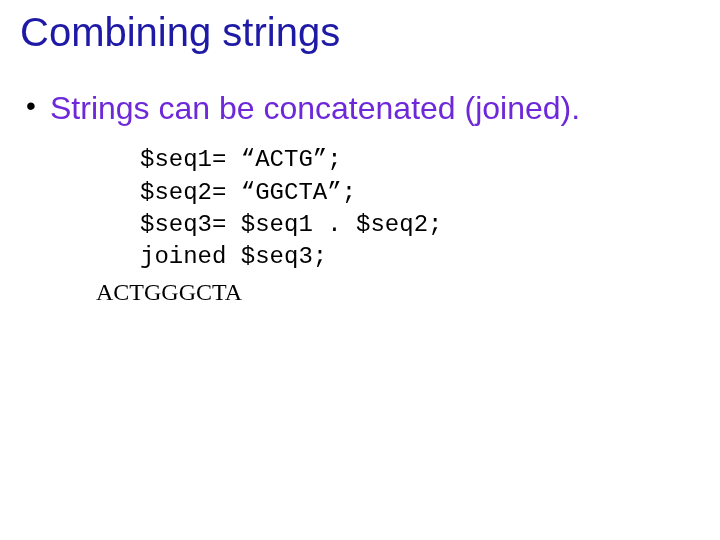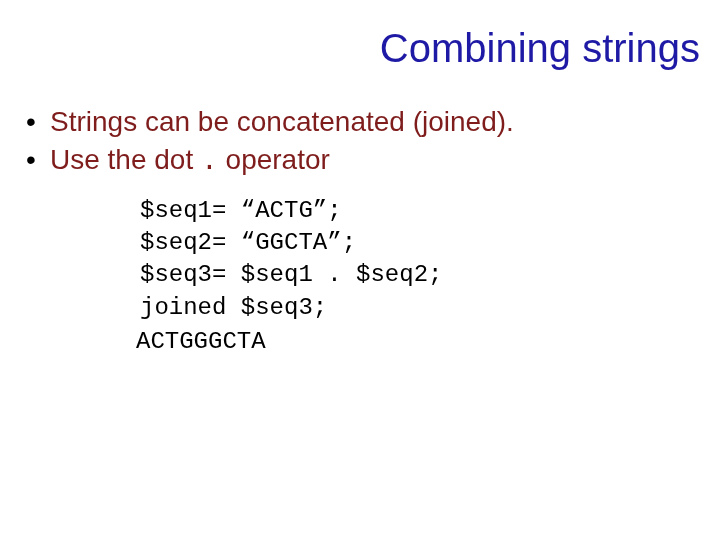--- a/index.html
+++ b/index.html
@@ -12,35 +12,34 @@
     color: #000000;
   }
   .slide {
     box-sizing: border-box;
     width: 720px;
     height: 540px;
     padding: 10px 20px 20px 20px;
     position: relative;
   }
   .title {
-    text-align: right;
+    text-align: left;
     font-size: 40px;
     color: #1f1aa5;
-    margin-top: 16px;
     margin-bottom: 32px;
     font-weight: 400;
   }
   .bullets {
     margin: 0 0 14px 6px;
     padding: 0;
     list-style: none;
   }
   .bullets li {
-    font-size: 28px;
-    color: #7f1d1d;
+    font-size: 32px;
+    color: #6d28d9;
     line-height: 1.35;
     padding-left: 24px;
     position: relative;
   }
   .bullets li::before {
     content: "•";
     position: absolute;
     left: 0;
     top: 0;
     color: #000;
@@ -51,42 +50,39 @@
   }
   .codeblock {
     margin-left: 120px;
     font-family: "Courier New", Courier, monospace;
     font-size: 24px;
     line-height: 1.35;
     white-space: pre;
     color: #000;
   }
   .output {
-    margin-left: 116px;
-    font-family: Liberation Mono, monospace;
+    margin-left: 76px;
+    font-family: Liberation Serif, serif;
     font-size: 24px;
     line-height: 1.35;
     color: #000;
     margin-top: 2px;
   }
 </style>
 </head>
 <body>
 
 <div class="slide">
 
   <div class="title">Combining strings</div>
 
   <ul class="bullets">
     <li>
       <span>Strings can be concatenated (joined).</span>
     </li>
-    <li>
-      <span>Use the dot </span><span class="mono">.</span><span> operator</span>
-    </li>
   </ul>
 
   <div class="codeblock"><span>$seq1= “ACTG”;</span>
 <span>$seq2= “GGCTA”;</span>
 <span>$seq3= $seq1 . $seq2;</span>
 <span>joined $seq3;</span></div>
 
   <div class="output">ACTGGGCTA</div>
 
 </div>

